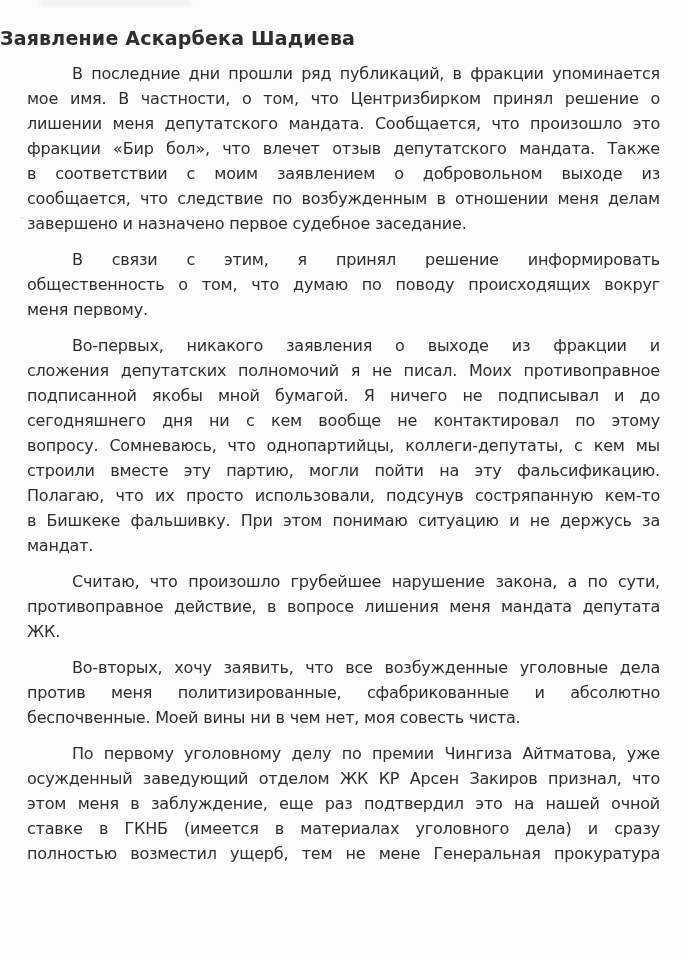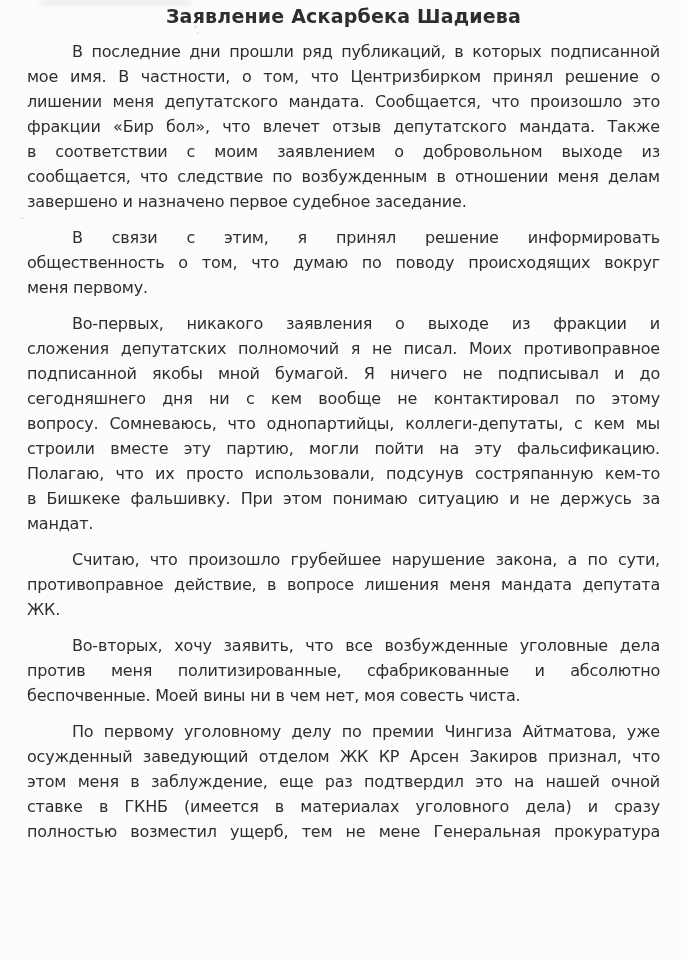--- a/index.html
+++ b/index.html
@@ -13,22 +13,22 @@
     font-family: "DejaVu Sans", sans-serif;
     color: #2e2e2e;
     position: relative;
     overflow: hidden;
   }
   .page {
     position: absolute;
     inset: 0;
   }
   .doc-title {
-    margin-top: 3px;
-    text-align: center;
+    margin-top: 25px;
+    text-align: left;
     font-weight: bold;
     font-size: 19px;
     line-height: 26px;
     letter-spacing: 0.2px;
   }
   .body-text {
     margin: 10px 27px 0 27px;
     font-size: 16px;
     letter-spacing: -0.2px;
   }
@@ -93,21 +93,21 @@
   <div class="smudge-top"></div>
   <div class="speck-1"></div>
   <div class="speck-2"></div>
   <div class="speck-3"></div>
 
   <div class="doc-title">Заявление Аскарбека Шадиева</div>
 
   <div class="body-text">
 
     <div class="para">
-      <div class="line first">В последние дни прошли ряд публикаций, в которых подписанной</div>
+      <div class="line first">В последние дни прошли ряд публикаций, в фракции упоминается</div>
       <div class="line">мое имя. В частности, о том, что Центризбирком принял решение о</div>
       <div class="line">лишении меня депутатского мандата. Сообщается, что произошло это</div>
       <div class="line">фракции «Бир бол», что влечет отзыв депутатского мандата. Также</div>
       <div class="line">в соответствии с моим заявлением о добровольном выходе из</div>
       <div class="line">сообщается, что следствие по возбужденным в отношении меня делам</div>
       <div class="line lastline">завершено и назначено первое судебное заседание.</div>
     </div>
 
     <div class="para">
       <div class="line first">В связи с этим, я принял решение информировать</div>

